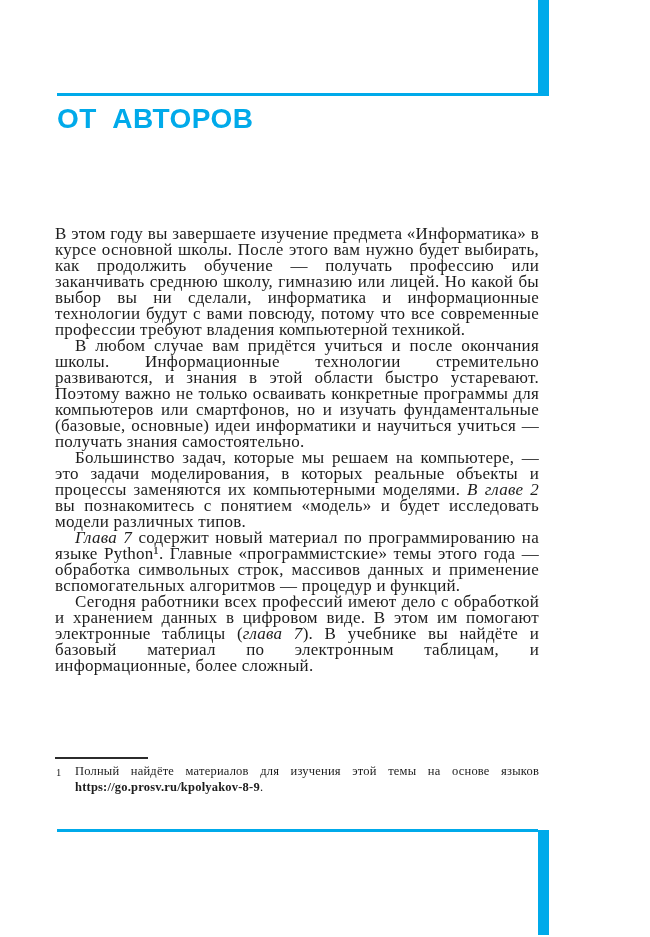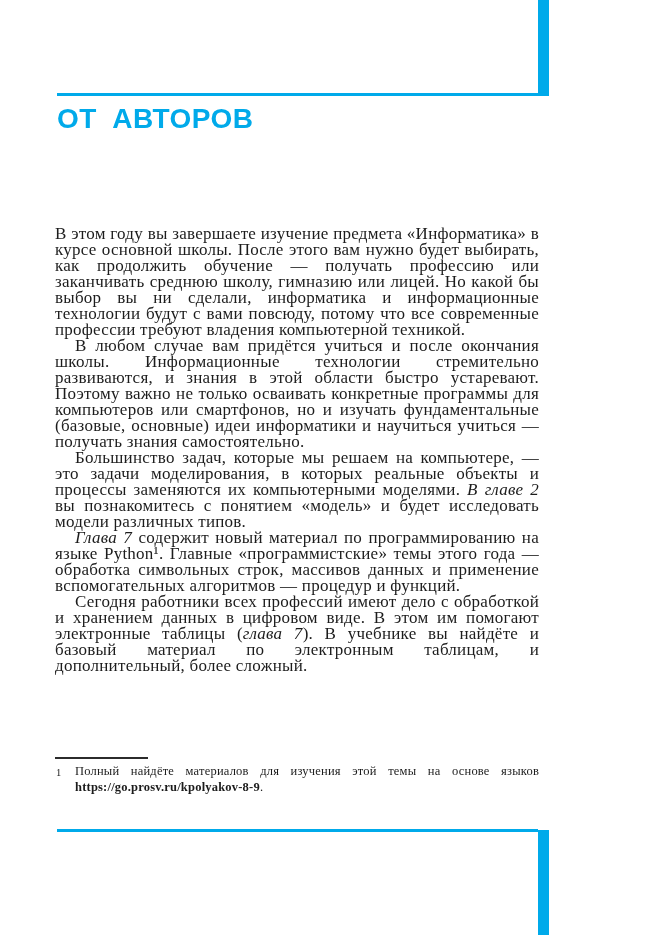--- a/index.html
+++ b/index.html
@@ -107,21 +107,21 @@
   <div class="top-box"></div>
   <div class="top-rule"></div>
 
   <h1 class="heading">ОТ АВТОРОВ</h1>
 
   <div class="body-text">
       <p class="para"><span>В этом году вы завершаете изучение предмета «Информатика» в курсе основной школы. После этого вам нужно будет выбирать, как продолжить обучение — получать профессию или заканчивать среднюю школу, гимназию или лицей. Но какой бы выбор вы ни сделали, информатика и информационные технологии будут с вами повсюду, потому что все современные профессии требуют владения компьютерной техникой.</span></p>
       <p class="para indent"><span>В любом случае вам придётся учиться и после окончания школы. Информационные технологии стремительно развиваются, и знания в этой области быстро устаревают. Поэтому важно не только осваивать конкретные программы для компьютеров или смартфонов, но и изучать фундаментальные (базовые, основные) идеи информатики и научиться учиться — получать знания самостоятельно.</span></p>
       <p class="para indent"><span>Большинство задач, которые мы решаем на компьютере, — это задачи моделирования, в которых реальные объекты и процессы заменяются их компьютерными моделями. </span><span class="it">В главе 2</span><span> вы познакомитесь с понятием «модель» и будет исследовать модели различных типов.</span></p>
       <p class="para indent"><span class="it">Глава 7</span><span> содержит новый материал по программированию на языке Python¹. Главные «программистские» темы этого года — обработка символьных строк, массивов данных и применение вспомогательных алгоритмов — процедур и функций.</span></p>
-      <p class="para indent"><span>Сегодня работники всех профессий имеют дело с обработкой и хранением данных в цифровом виде. В этом им помогают электронные таблицы (</span><span class="it">глава 7</span><span>). В учебнике вы найдёте и базовый материал по электронным таблицам, и дополнительный, более сложный.</span></p>
+      <p class="para indent"><span>Сегодня работники всех профессий имеют дело с обработкой и хранением данных в цифровом виде. В этом им помогают электронные таблицы (</span><span class="it">глава 7</span><span>). В учебнике вы найдёте и базовый материал по электронным таблицам, и информационные, более сложный.</span></p>
     </div>
 
   <div class="footnote">
     <div class="fn-rule"></div>
     <span class="fn-marker">1</span>
     <div class="fn-lines">
         <div class="fn-line justify"><span>Полный найдёте материалов для изучения этой темы на основе языков</span></div>
         <div class="fn-line"><span class="bd">https://go.prosv.ru/kpolyakov-8-9</span><span>.</span></div>
       </div>
   </div>

